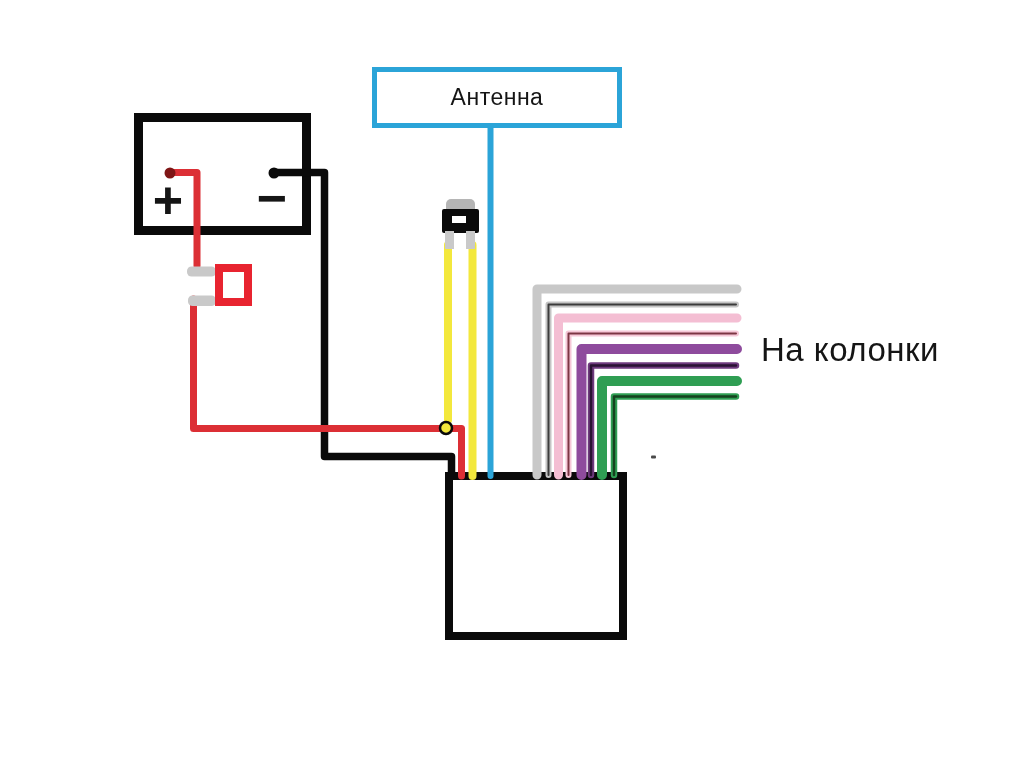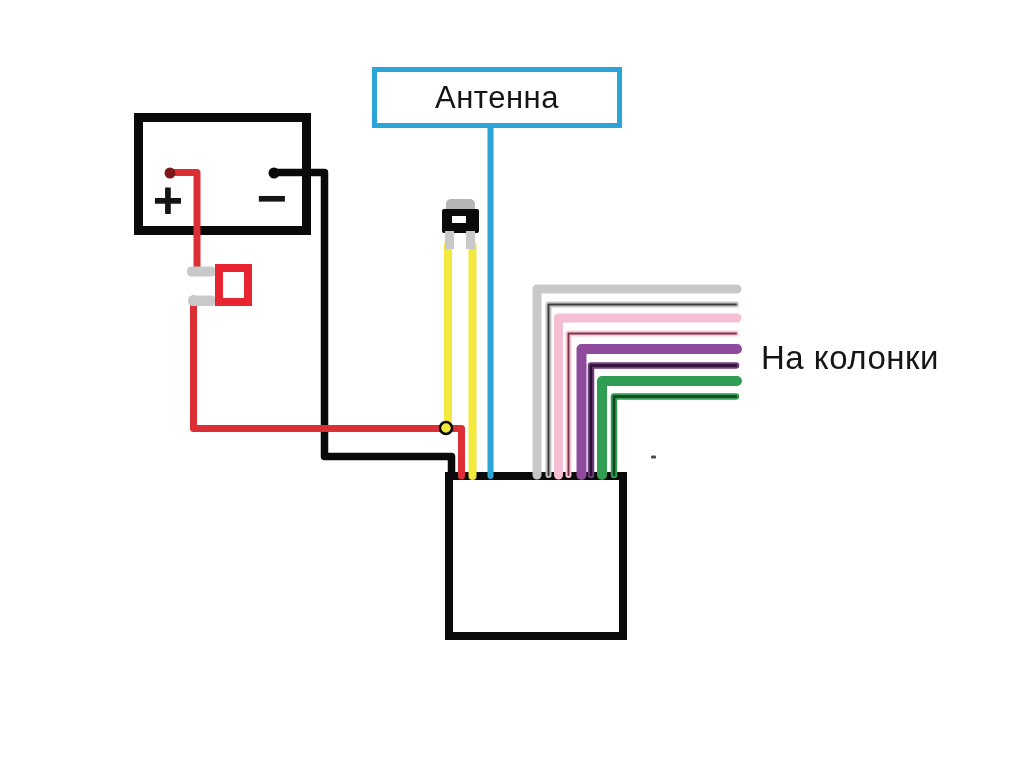--- a/index.html
+++ b/index.html
@@ -14,24 +14,24 @@
   svg path{fill:none;stroke-linecap:round;stroke-linejoin:round;}
   .label{
     position:absolute;
     color:#151515;
     white-space:nowrap;
     user-select:none;
   }
   .antenna-label{
     left:374px;top:69px;width:246px;height:57px;
     display:flex;align-items:center;justify-content:center;
-    font-size:31px;letter-spacing:0.5px;
+    font-size:23px;letter-spacing:0.5px;
   }
   .speakers-label{
-    left:761px;top:339px;
+    left:761px;top:331px;
     font-size:33px;letter-spacing:0.5px;
   }
   .terminal-sign{
     font-weight:700;
     font-size:52px;
     transform:translate(-50%,-54%);
   }
   .plus-sign{left:168px;top:202px;}
   .minus-sign{left:272px;top:200px;}
 </style>

